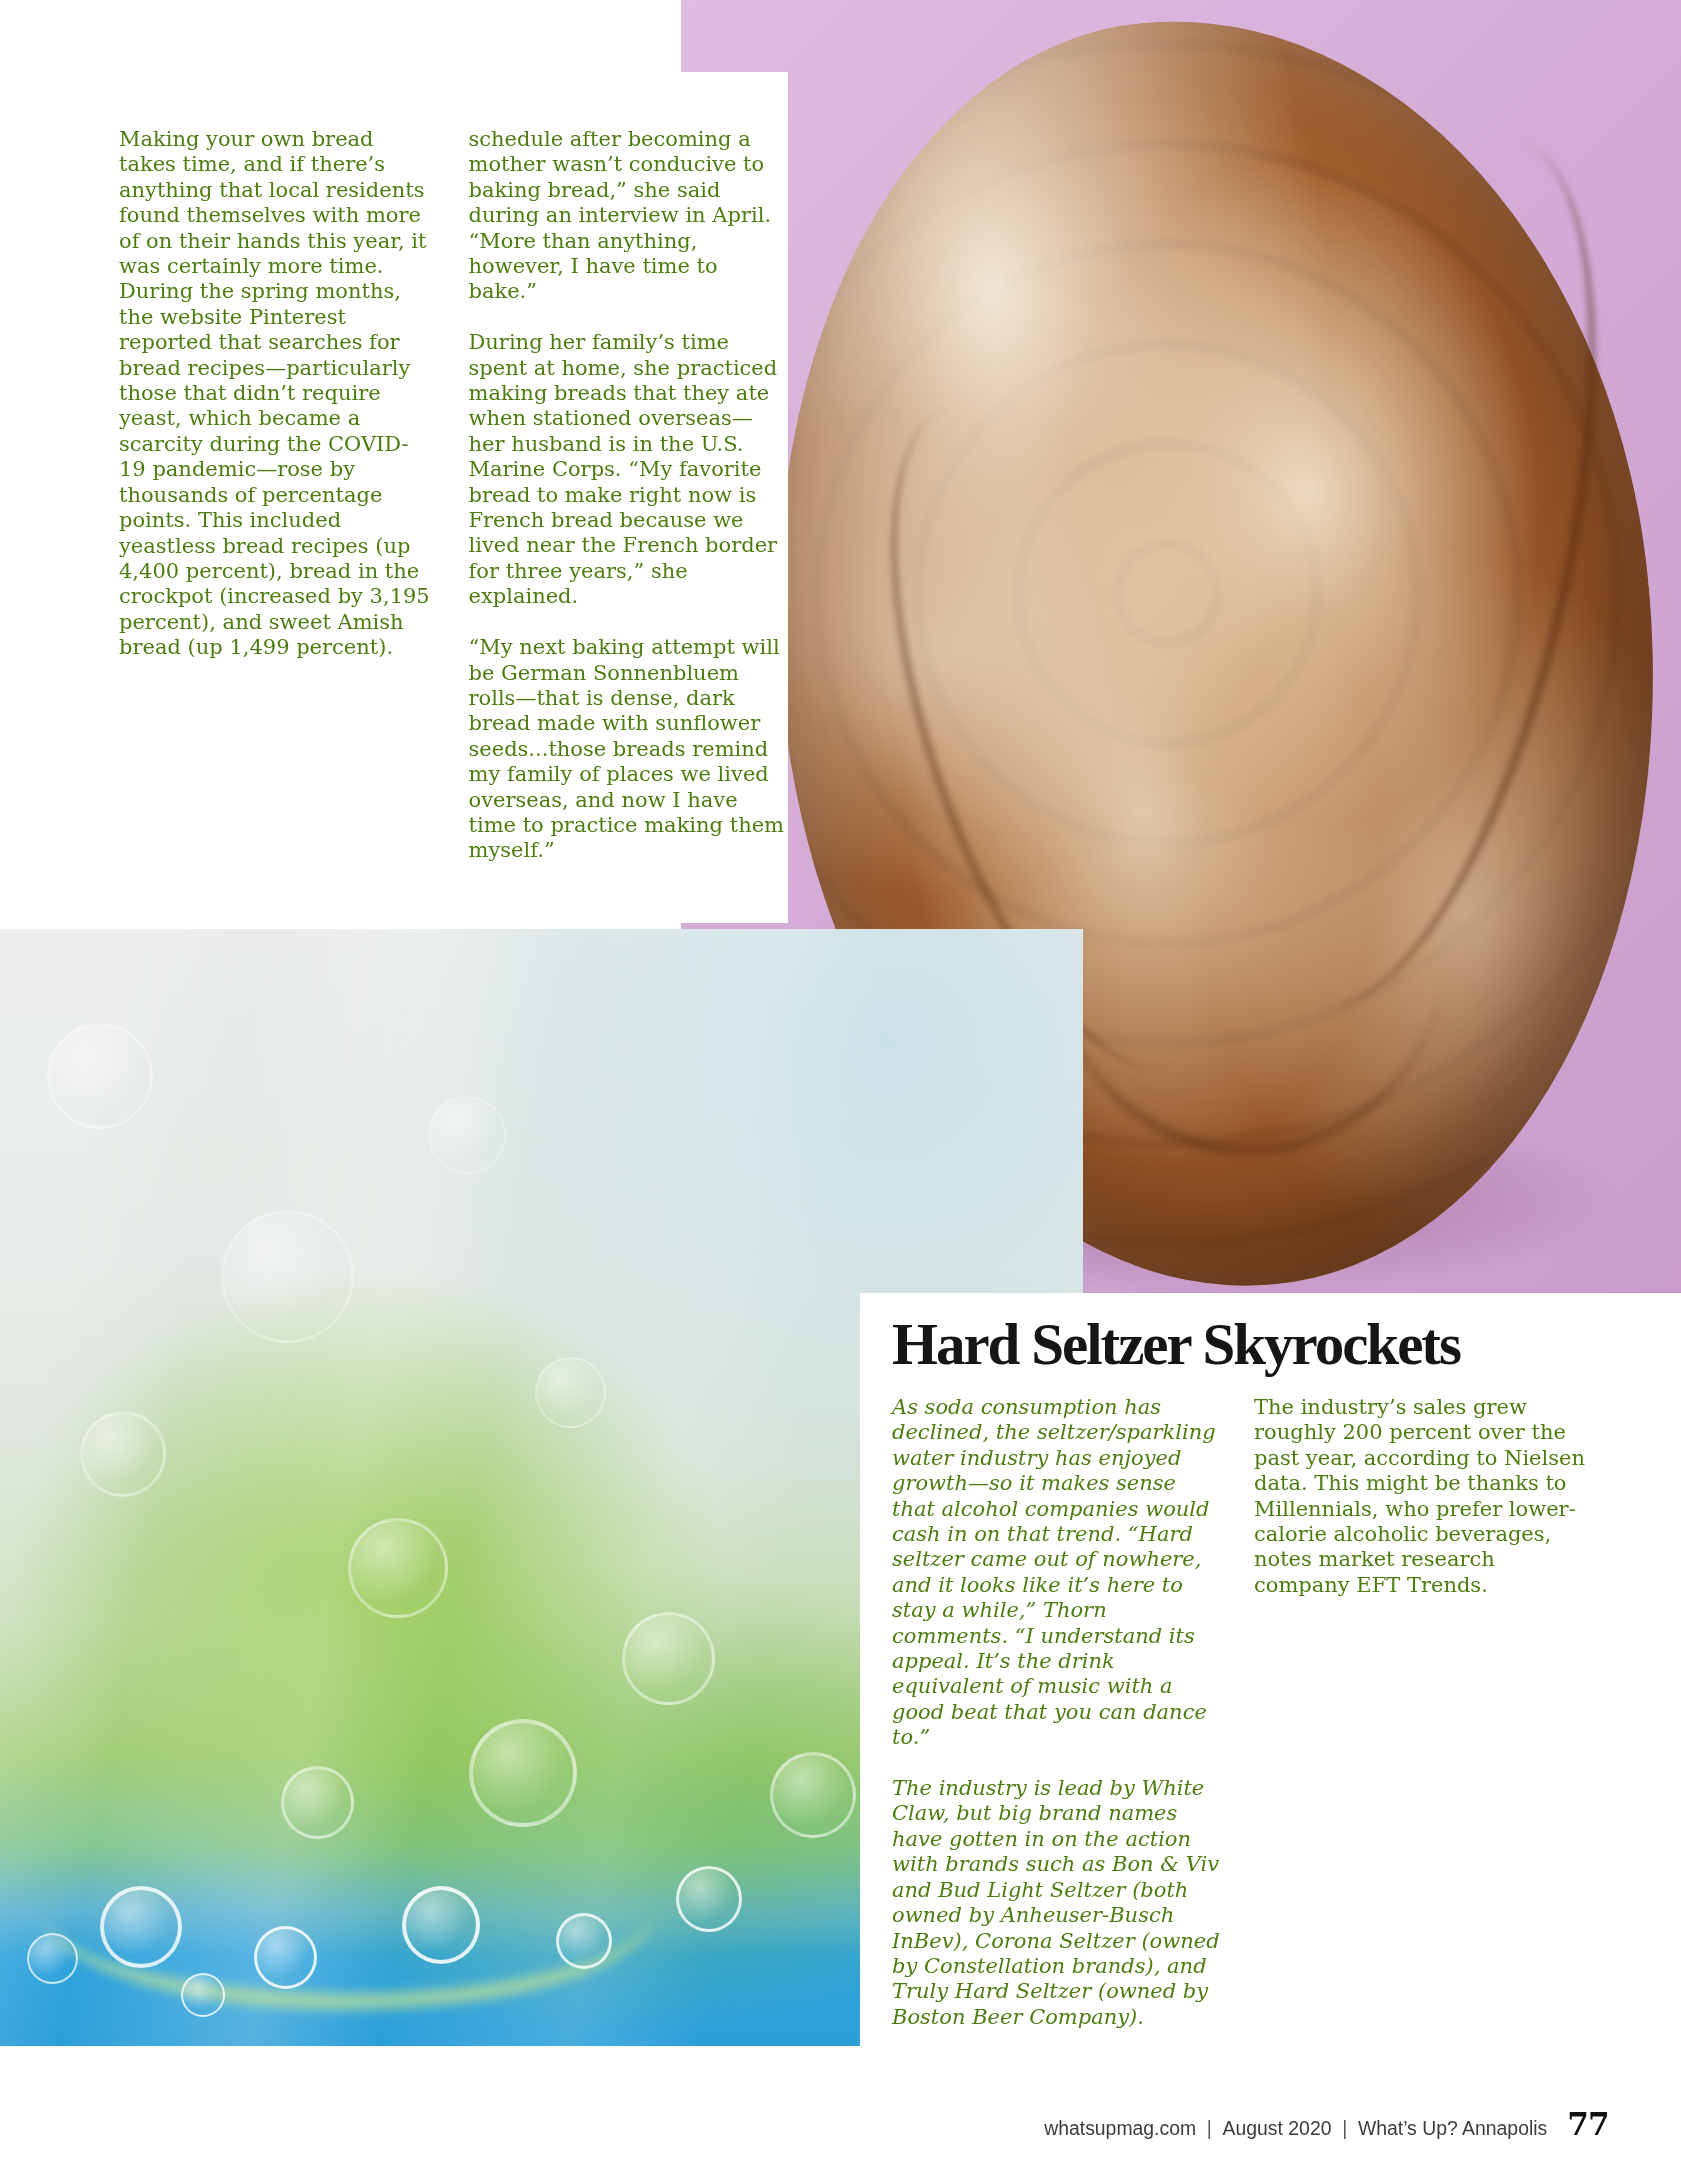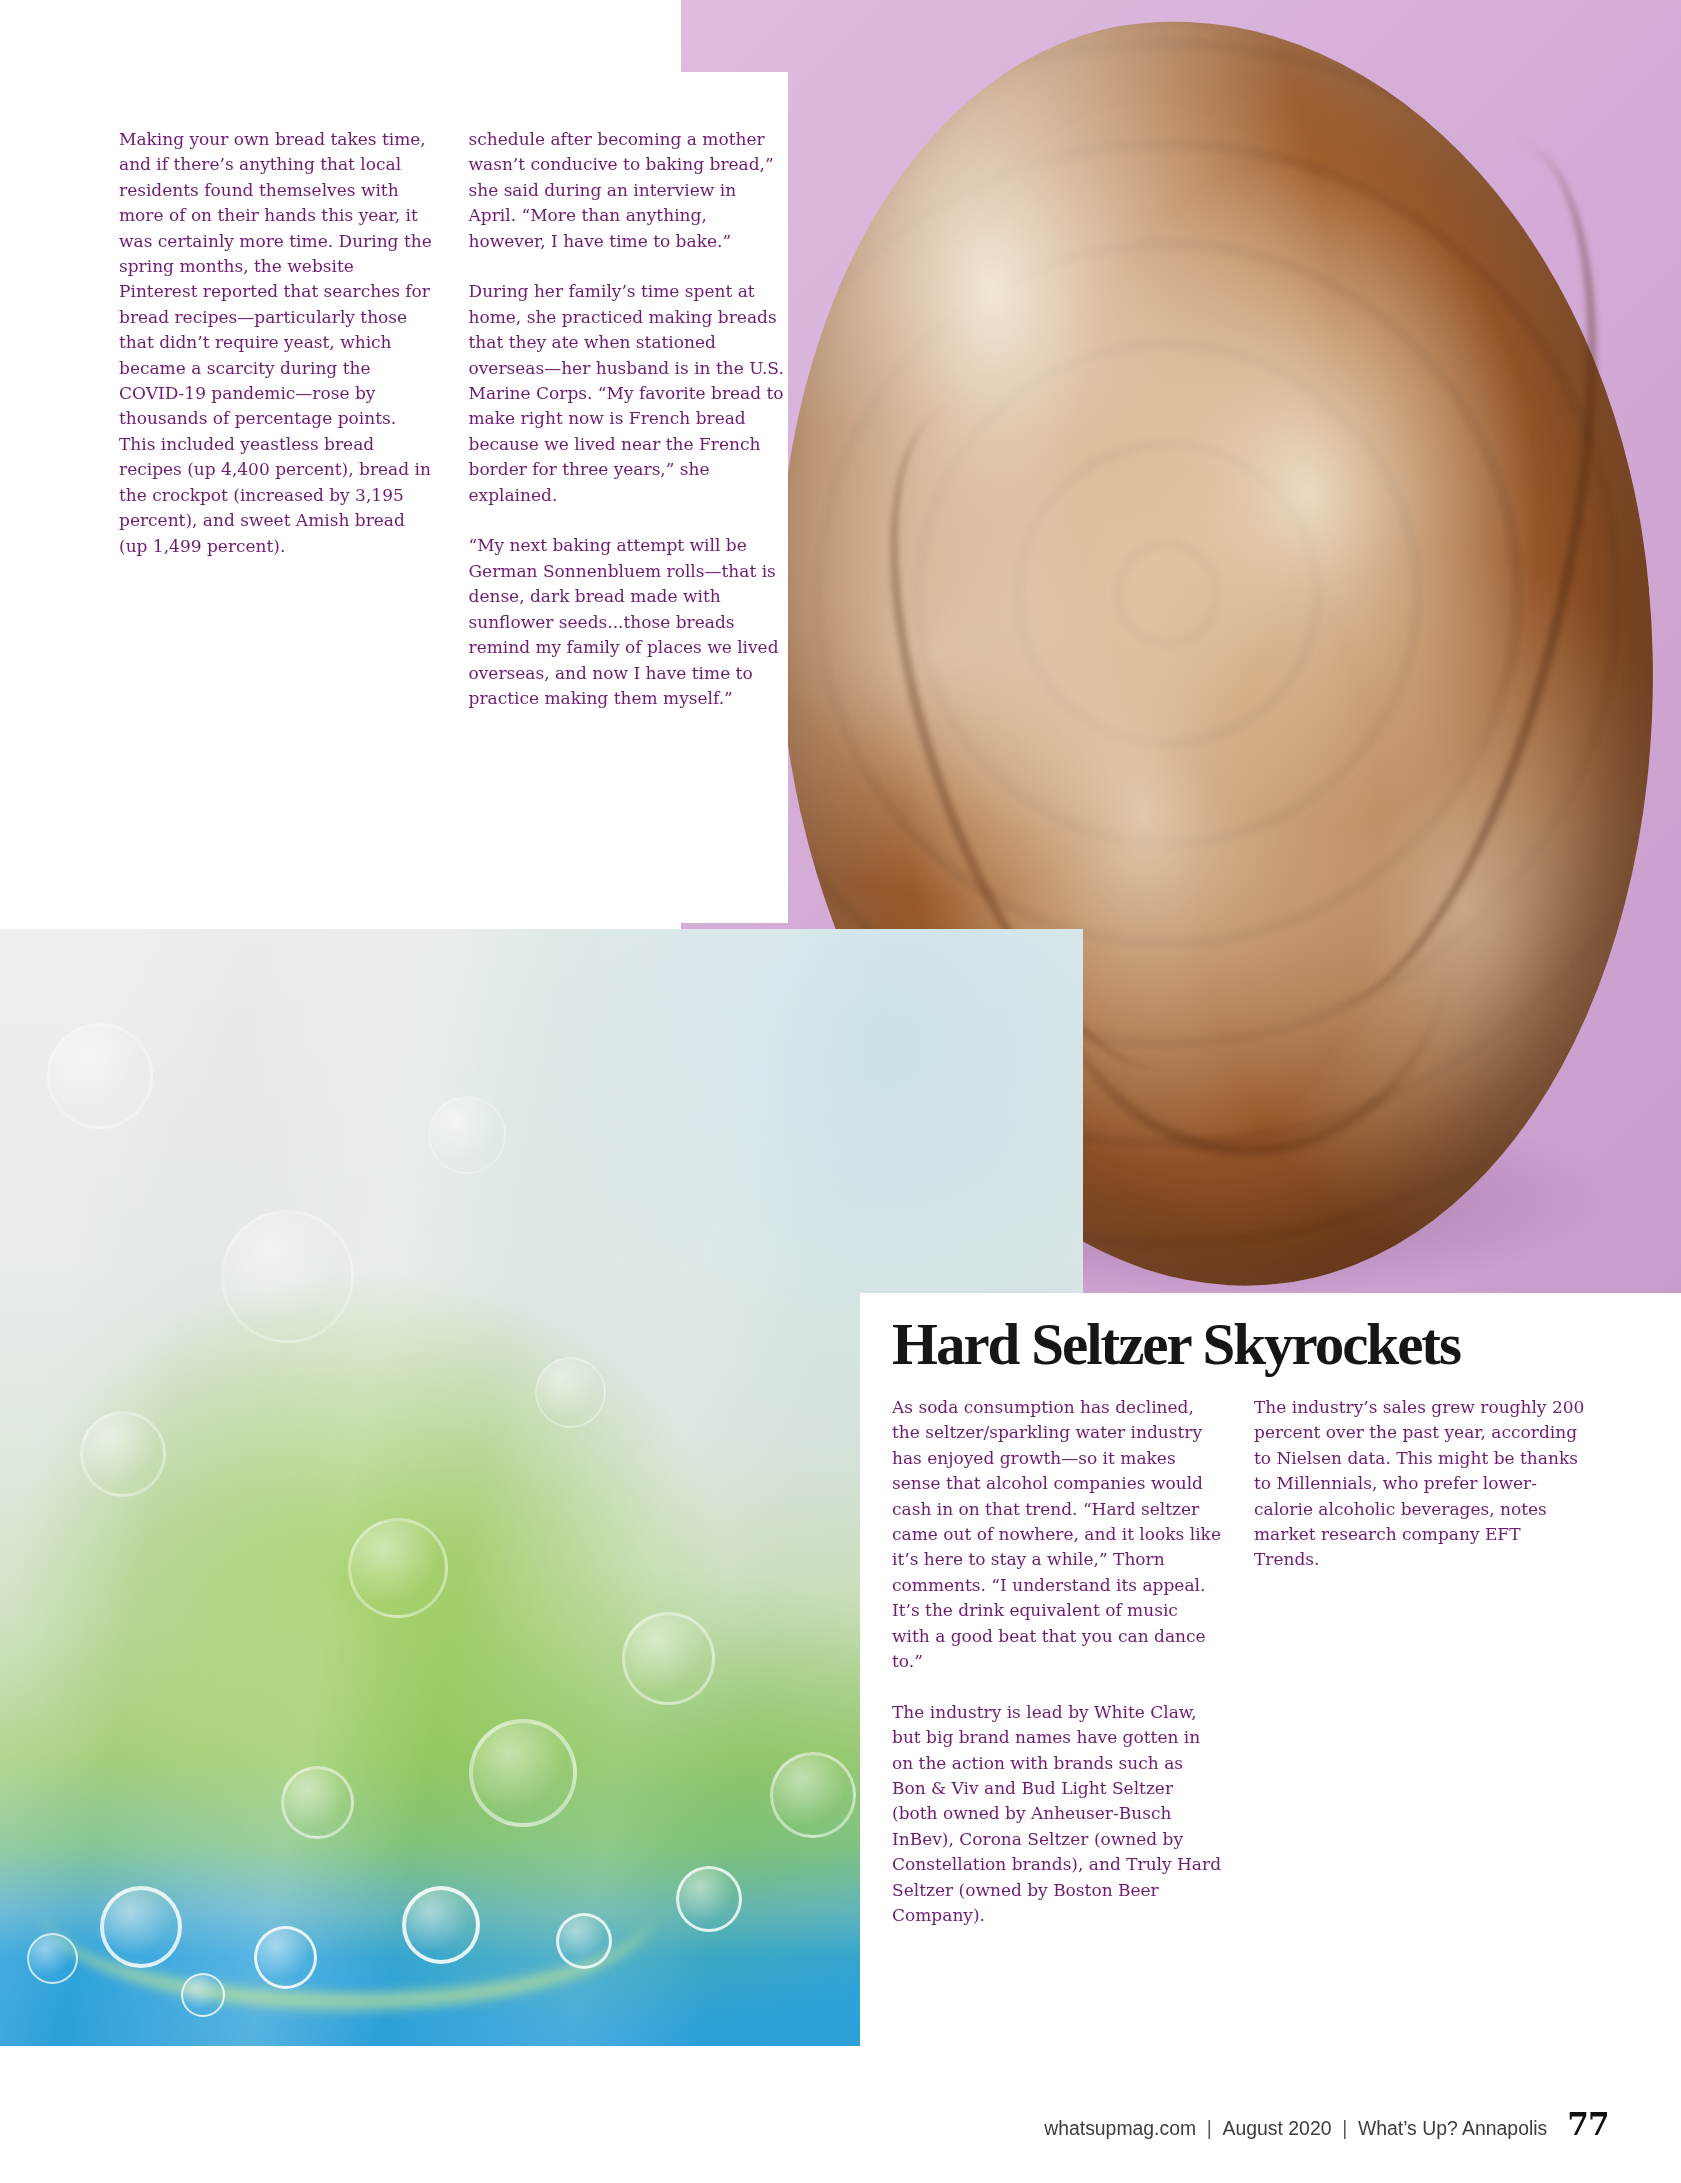--- a/index.html
+++ b/index.html
@@ -64,24 +64,24 @@
     background:#ffffff; box-sizing:border-box; padding:19px 27px 0 32px;
   }
   .headline{
     font-family:"Liberation Serif", serif; font-weight:700;
     font-size:59px; line-height:64px; letter-spacing:-2px; color:#161616;
   }
   .cols{display:flex; margin-top:23px;}
   .bread-article .col-1{width:315px; margin-right:35px;}
   .bread-article .col-2{width:320px;}
   .seltzer-article .cols{margin-top:19px;}
-  .seltzer-article .col-1{width:329px; margin-right:33px;}
+  .seltzer-article .col-1{width:329px; margin-right:33px;font-style:italic;}
   .seltzer-article .col-2{width:335px;}
   .col p{
-    margin:0 0 25.4px 0; font-size:17px; line-height:25.4px; color:#701a75;
+    margin:0 0 25.4px 0; font-size:21px; line-height:25.4px; color:#4d7c0f;
     text-align:left;
   }
 
   
   .footer{
     position:absolute; top:2106px; right:72px;
     display:flex; align-items:baseline;
     font-family:"Liberation Sans", sans-serif; font-size:19.4px; color:#3c3c3c;
   }
   .footer .sep{margin:0 10.7px; color:#5a5a5a;}

